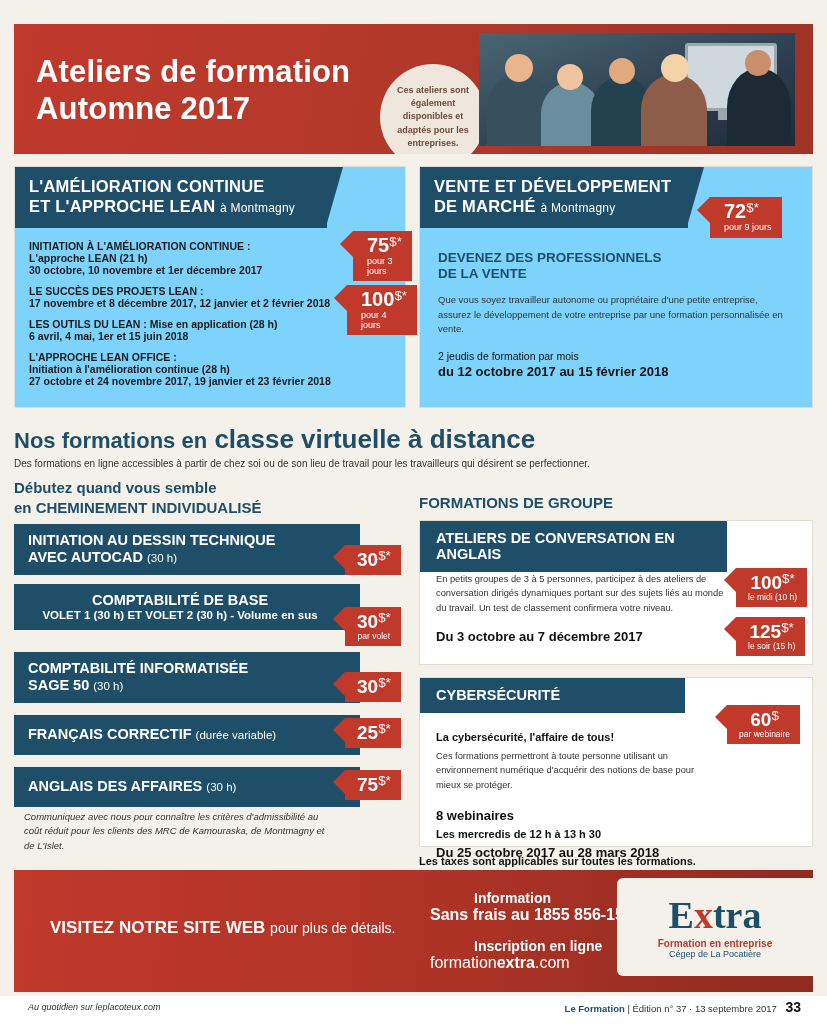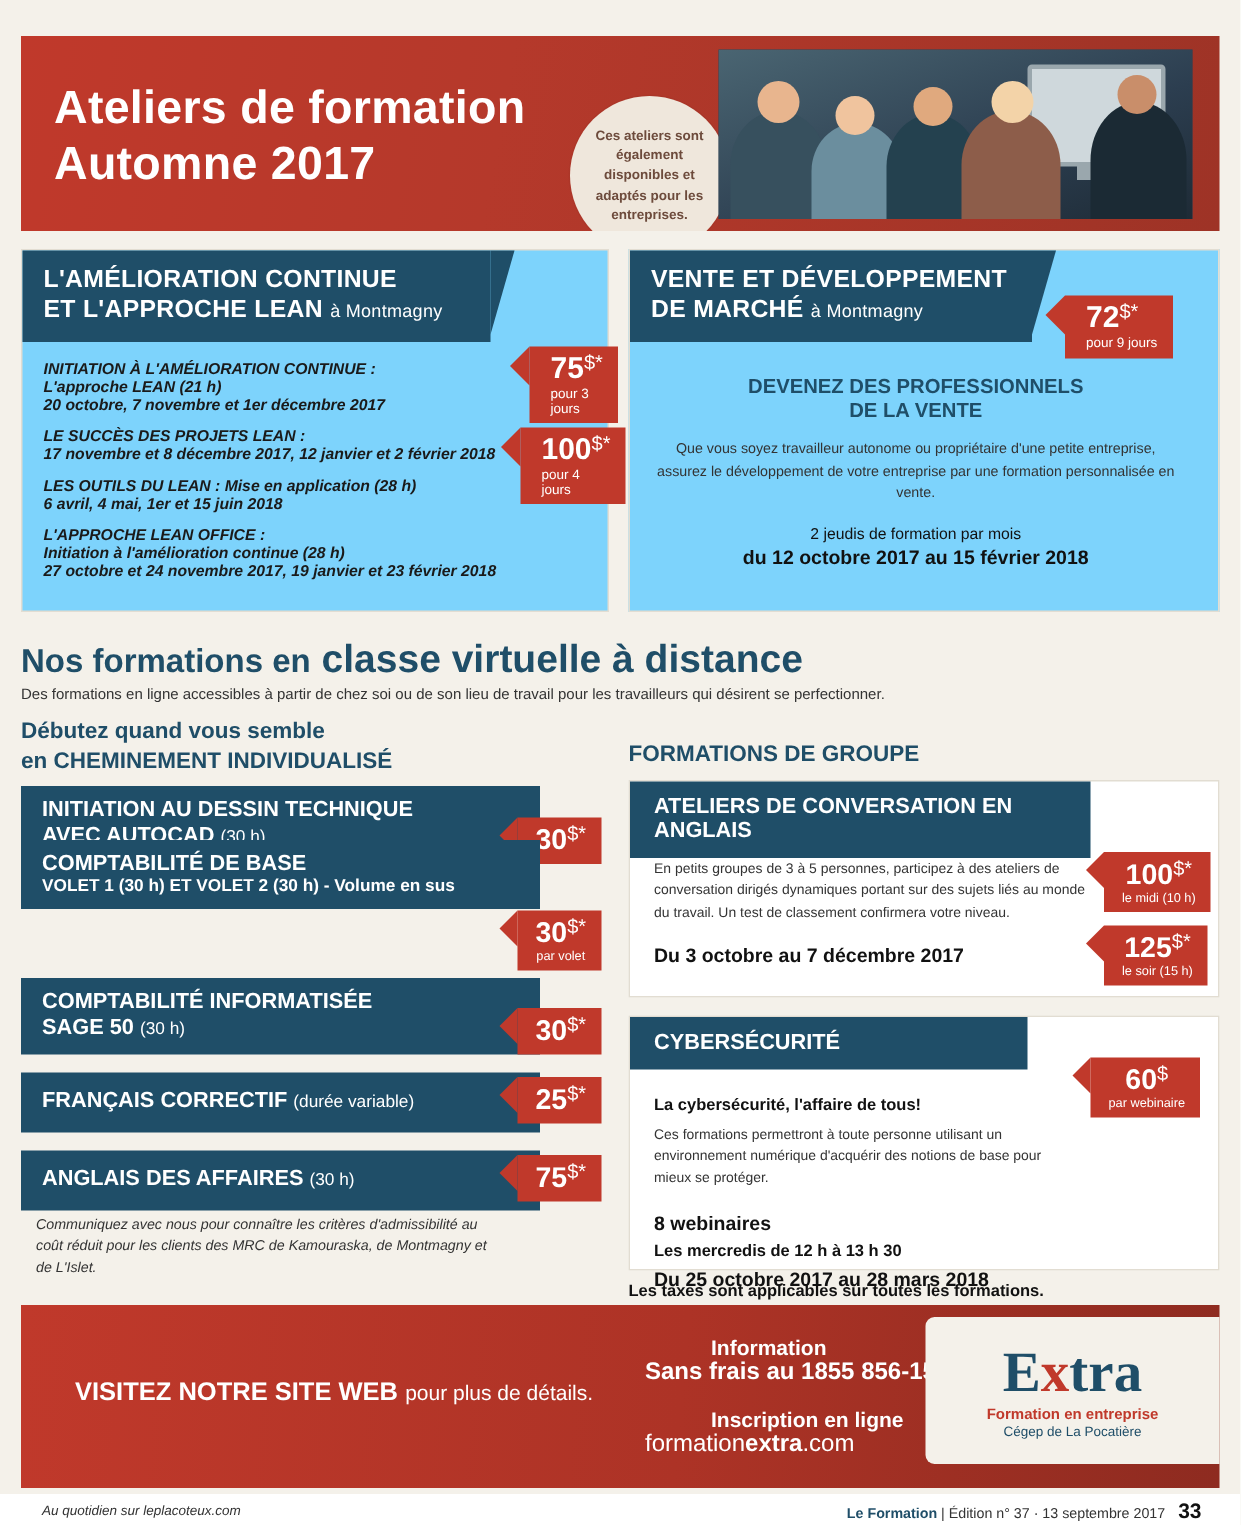--- a/index.html
+++ b/index.html
@@ -85,26 +85,26 @@
     content:""; position:absolute; left:-14px; top:0; width:0;height:0;
     border-top:0 solid transparent; border-bottom:0 solid transparent;
   }
   .tag-notch:before{
     content:""; position:absolute; left:-13px; top:0;
     border-top:13px solid transparent; border-bottom:13px solid transparent;
     border-right:13px solid #c0392b;
   }
 
   .course-list { padding: 12px 14px 0 14px; }
-  .course { margin-bottom: 9px; font-style: italic; }
+  .course { margin-bottom: 9px; }
   .course .t1 { font-size: 10.5px; font-weight: bold; color:#1a1a1a; }
   .course .t2 { font-size: 10.5px; font-weight: bold; color:#1a1a1a; }
   .course .dates { font-size: 10.5px; font-weight: bold; color:#1a1a1a; }
 
-  .rpanel-body { padding: 22px 29px 0 18px; text-align: center; }
+  .rpanel-body { padding: 22px 29px 0 18px; }
   .rpanel-h { color:#1f4e68; font-size:13.5px; font-weight:bold; line-height:1.25; }
   .rpanel-p { font-size:9.5px; color:#333; line-height:1.5; margin-top:10px; }
   .rpanel-b { font-size:10.5px; color:#111; margin-top:14px; }
 
   
   .sec-title {
     position:absolute; left:14px; top:424px; width:799px;
     color:#1f4e68; font-size:26px; font-weight:bold;
   }
   .sec-title .plain{ font-size:22px; font-weight:bold; }
@@ -240,21 +240,21 @@
     </div>
     <div class="price-tag tag-notch" style="left:332px; top:118px;">
       <span class="amt">100</span><sup>$*</sup>
       <span class="per">pour 4 jours</span>
     </div>
 
     <div class="course-list">
       <div class="course">
         <div class="t1">INITIATION À L'AMÉLIORATION CONTINUE :</div>
         <div class="t2">L'approche LEAN (21 h)</div>
-        <div class="dates">20 octobre, 7 novembre et 1er décembre 2017</div>
+        <div class="dates">30 octobre, 10 novembre et 1er décembre 2017</div>
       </div>
       <div class="course">
         <div class="t1">LE SUCCÈS DES PROJETS LEAN :</div>
         <div class="dates">17 novembre et 8 décembre 2017, 12 janvier et 2 février 2018</div>
       </div>
       <div class="course">
         <div class="t1">LES OUTILS DU LEAN : Mise en application (28 h)</div>
         <div class="dates">6 avril, 4 mai, 1er et 15 juin 2018</div>
       </div>
       <div class="course">
@@ -303,21 +303,21 @@
     <div class="l1">INITIATION AU DESSIN TECHNIQUE</div>
     <div class="l1">
       <span>AVEC AUTOCAD</span>
       <span class="norm">(30 h)</span>
     </div>
   </div>
   <div class="cprice" style="left:345px; top:545px;">
     <span class="amt">30</span><sup>$*</sup>
   </div>
 
-  <div class="cbar" style="top:560px;">
+  <div class="cbar" style="top:584px;text-align:center;">
     <div class="l1">COMPTABILITÉ DE BASE</div>
     <div class="l2">VOLET 1 (30 h) ET VOLET 2 (30 h) - Volume en sus</div>
   </div>
   <div class="cprice" style="left:345px; top:607px;">
     <span class="amt">30</span><sup>$*</sup>
     <span class="per">par volet</span>
   </div>
 
   <div class="cbar" style="top:652px;">
     <div class="l1">COMPTABILITÉ INFORMATISÉE</div>

